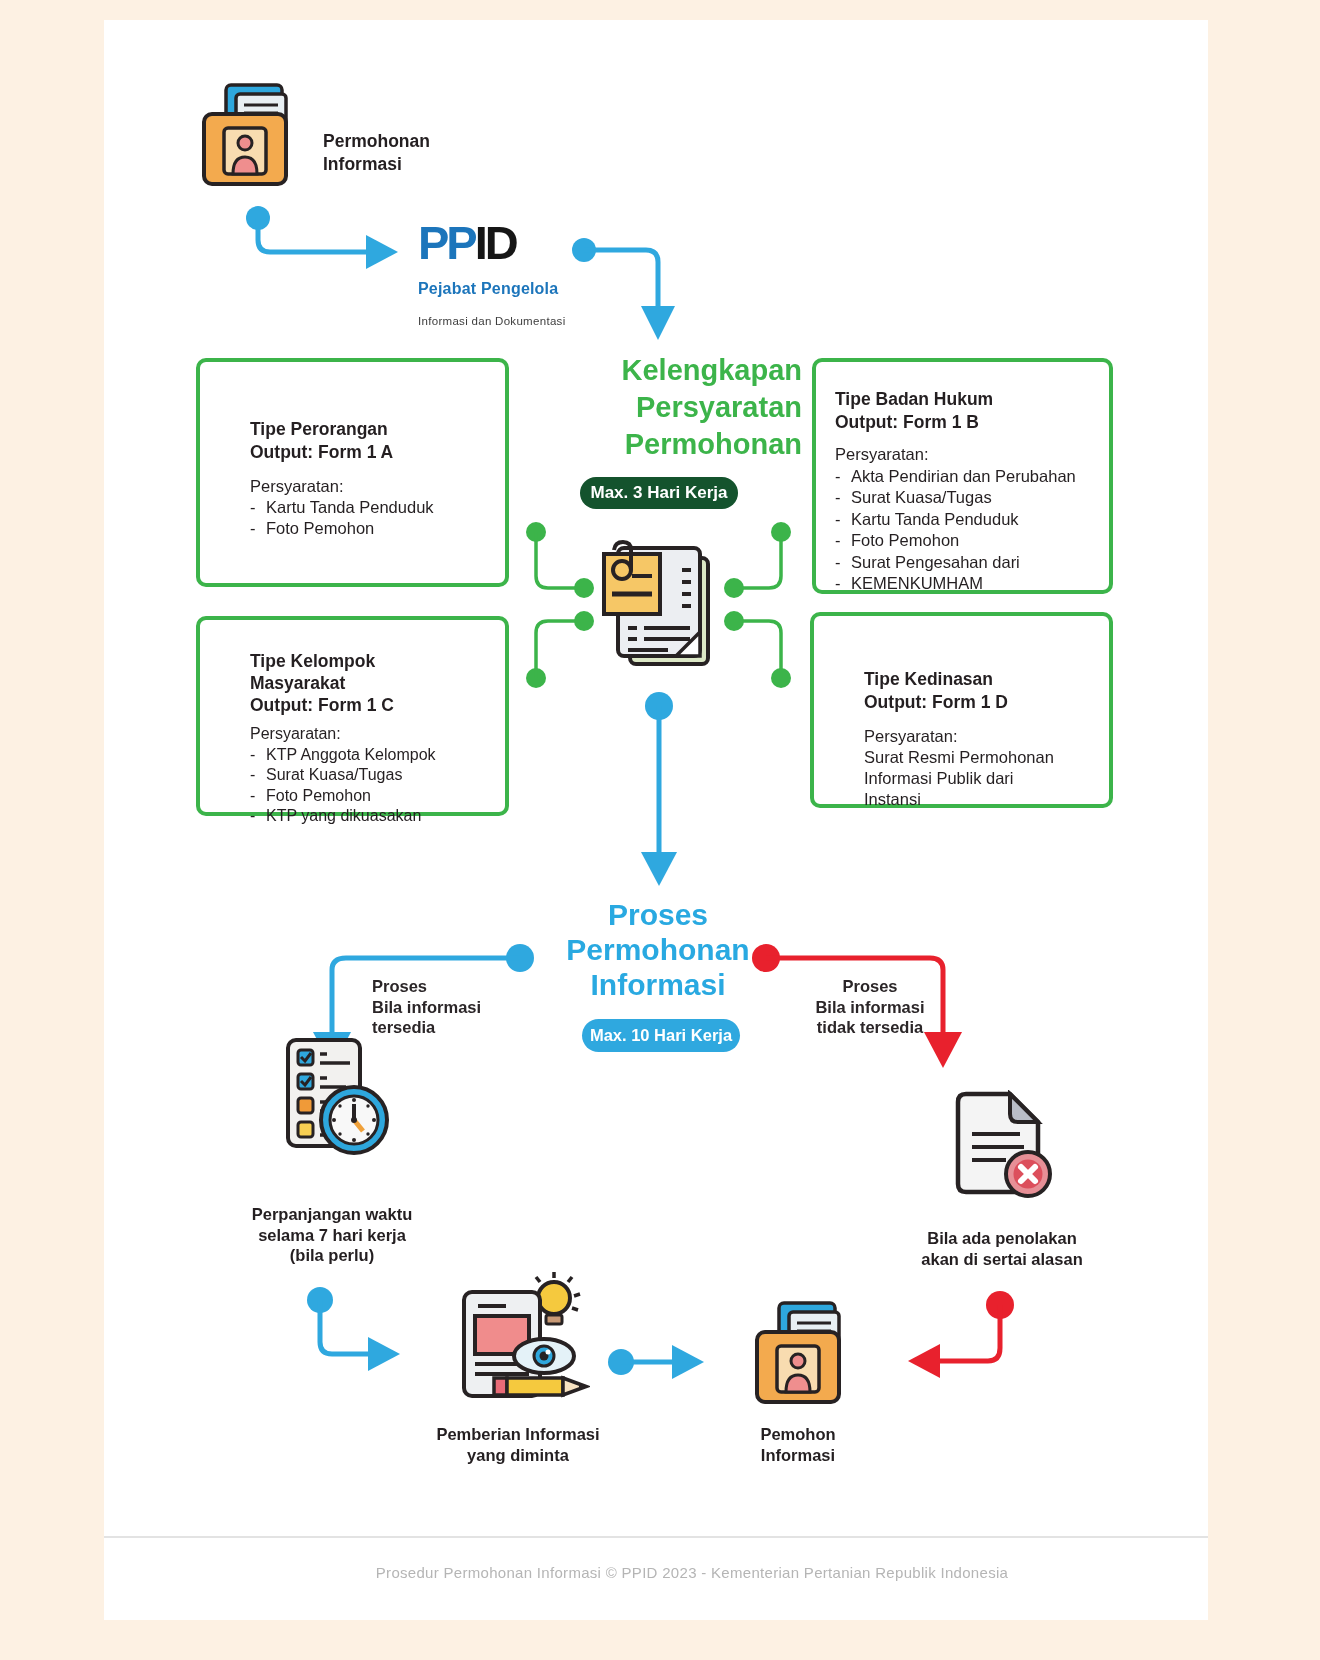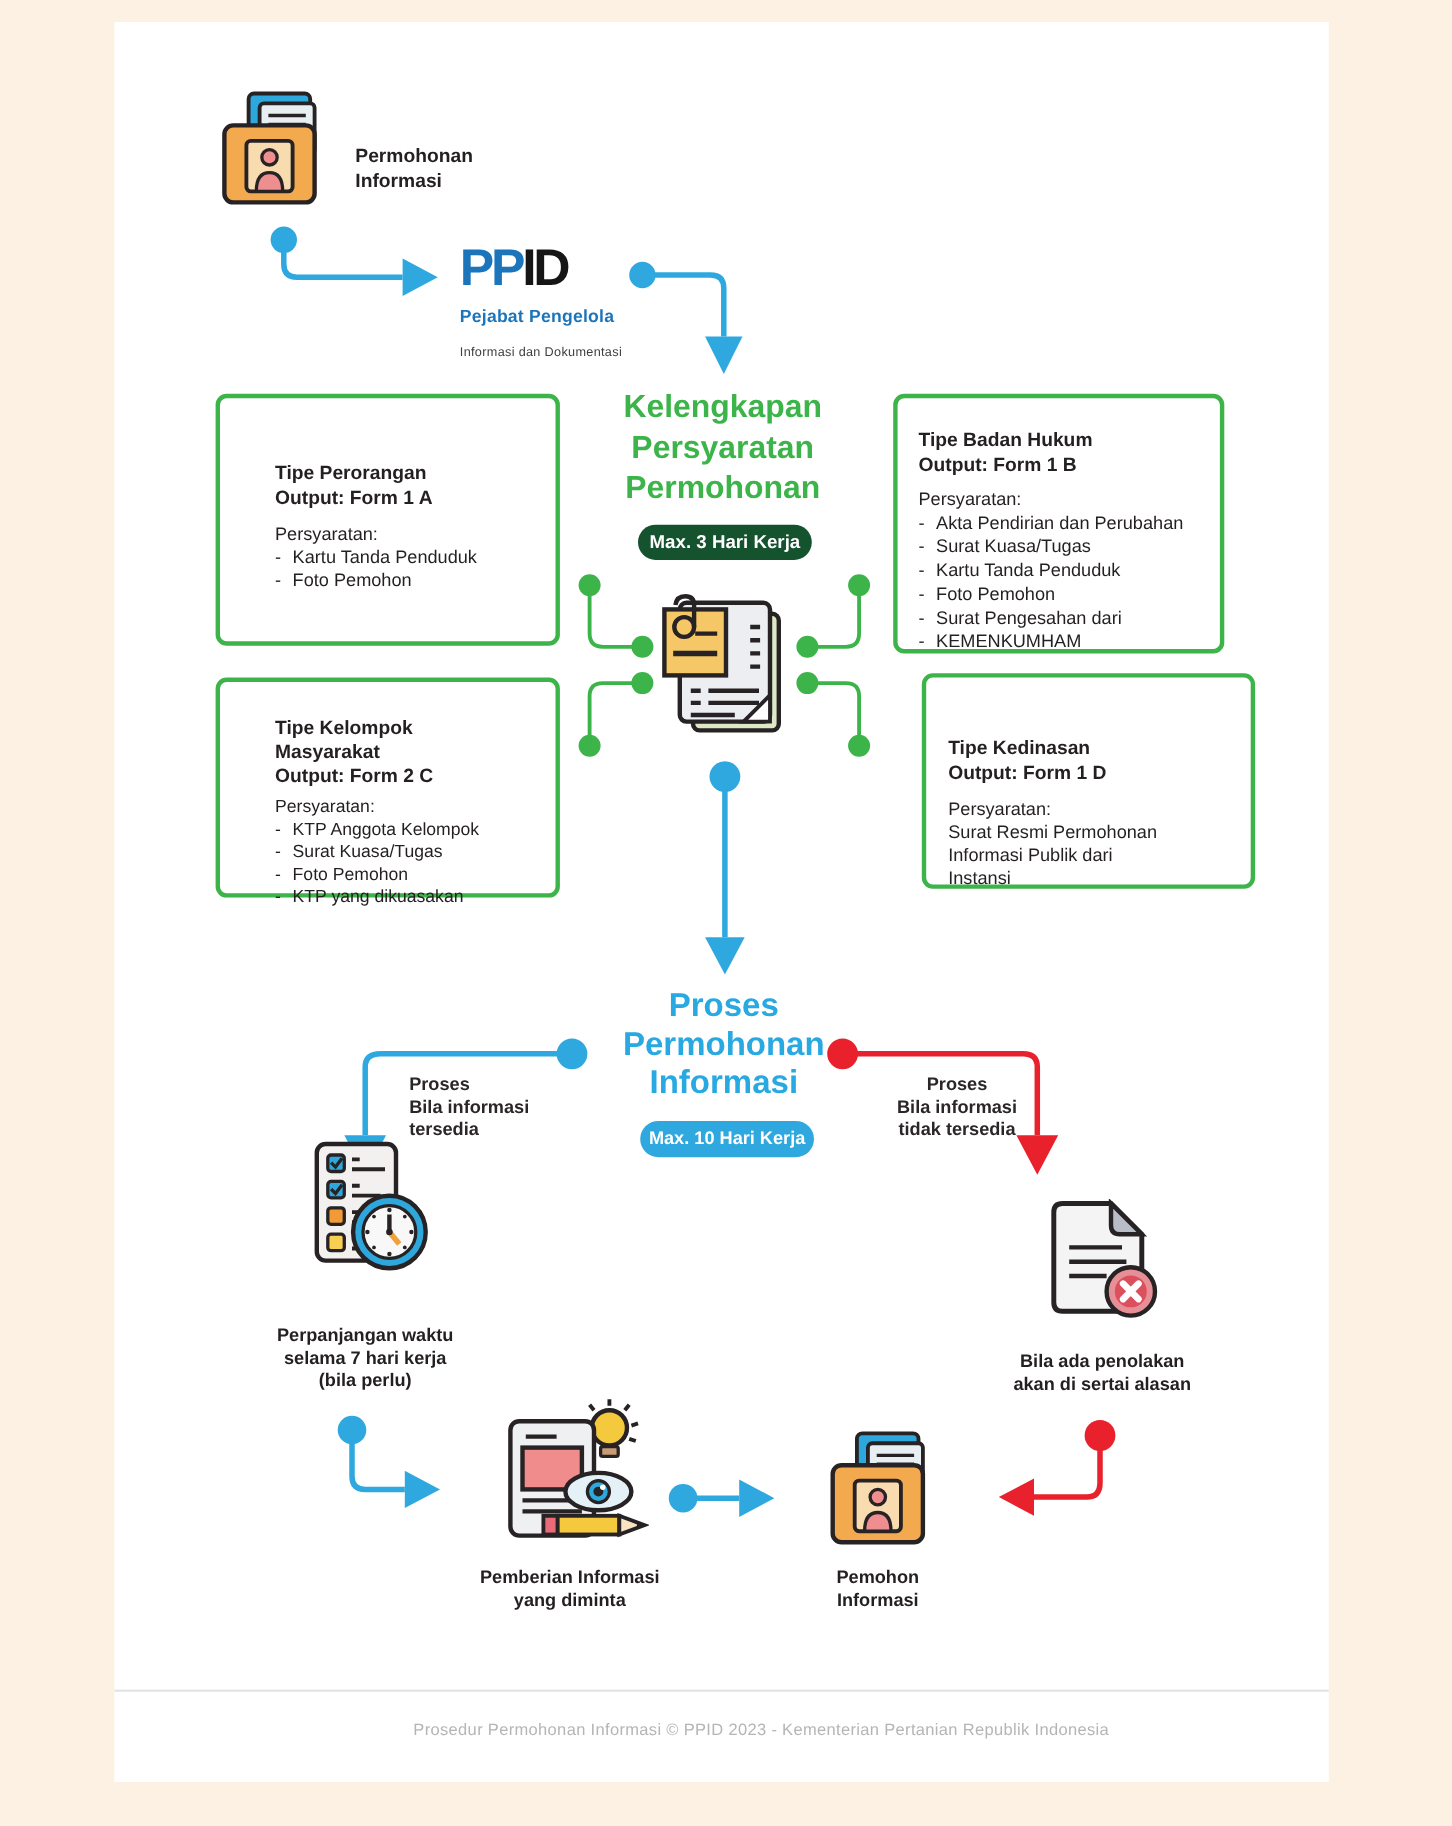--- a/index.html
+++ b/index.html
@@ -25,39 +25,39 @@
   
   .ppid { left:418px; top:220px; width:180px; }
   .ppid .word { font-size:47px; font-weight:bold; letter-spacing:-3px; line-height:46px; }
   .ppid .pp { color:#1c75bb; }
   .ppid .id { color:#161616; }
   .ppid .tag1 { margin-top:14px; font-size:16px; font-weight:bold; color:#1c75bb; letter-spacing:0.2px; }
   .ppid .tag2 { font-size:11.5px; color:#3e3e3e; letter-spacing:0.3px; margin-top:17px; }
 
   
   .stage-title { text-align:center; font-weight:bold; }
-  .stage1-title { left:512px; top:352px; width:290px; font-size:29px; line-height:37px; color:#3cb44a; }
+  .stage1-title { left:512px; top:352px; width:290px; font-size:29px; line-height:37px; color:#3cb44a;text-align:right; }
   .stage2-title { left:513px; top:897px; width:290px; font-size:30px; line-height:35px; color:#29a9e1; }
   .badge { border-radius:17px; color:#ffffff; font-weight:bold; font-size:17px; text-align:center; }
   .badge1 { left:580px; top:477px; width:158px; height:32px; line-height:32px; background:#14532d; }
   .badge2 { left:582px; top:1019px; width:158px; height:33px; line-height:33px; background:#2fa8df; font-size:16.5px; }
 
   
   .gbox { border:4px solid #3cb44a; border-radius:10px; background:#ffffff; color:#241f21; }
   .gbox .heading { font-size:17.5px; line-height:23px; font-weight:bold; white-space:pre-line; }
   .gbox .body { margin-top:12px; font-size:16.5px; line-height:21px; }
   .gbox .bullet { display:flex; }
   .gbox .dash { width:16px; flex:none; }
   .box-tl { left:196px; top:358px; width:313px; height:229px; padding:56px 14px 0 50px; }
   .box-tr { left:812px; top:358px; width:301px; height:236px; padding:26px 8px 0 19px; }
   .box-tr .body { margin-top:10px; line-height:21.5px; }
   .box-bl { left:196px; top:616px; width:313px; height:200px; padding:30px 12px 0 50px; }
   .box-bl .heading { line-height:22px; }
   .box-bl .body { margin-top:8px; line-height:20.5px; font-size:16px; }
-  .box-br { left:810px; top:612px; width:303px; height:196px; padding:52px 12px 0 20px;margin-left:28px; }
+  .box-br { left:810px; top:612px; width:303px; height:196px; padding:52px 12px 0 50px; }
   .box-br .body { margin-top:12px; line-height:21px; }
 
   
   .branch-label { font-size:16.5px; line-height:20.5px; font-weight:bold; color:#2b2628; }
   .branch-left { left:372px; top:976px; width:160px; text-align:left; }
   .branch-right { left:795px; top:976px; width:150px; text-align:center; }
 
   
   .caption { text-align:center; font-weight:bold; font-size:16.5px; line-height:20.5px; color:#241f21; }
   .cap-perpanjangan { left:212px; top:1204px; width:240px; }
@@ -211,21 +211,21 @@
           <div class="bullet">
             <span class="dash">-</span>
             <span>KEMENKUMHAM</span>
           </div>
         </div>
     </div>
   </div>
   <div class="abs gbox box-bl">
     <div class="heading">Tipe Kelompok
 Masyarakat
-Output: Form 2 C</div>
+Output: Form 1 C</div>
     <div class="body">
       <div>Persyaratan:</div>
       <div>
           <div class="bullet">
             <span class="dash">-</span>
             <span>KTP Anggota Kelompok</span>
           </div>
           <div class="bullet">
             <span class="dash">-</span>
             <span>Surat Kuasa/Tugas</span>

